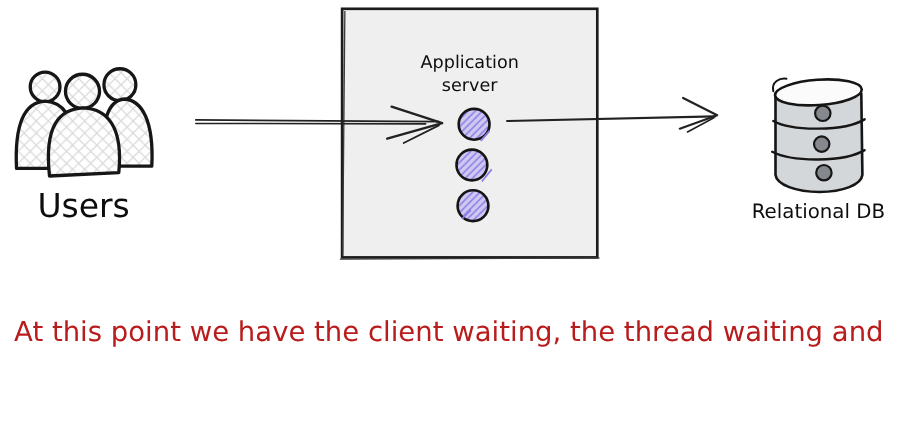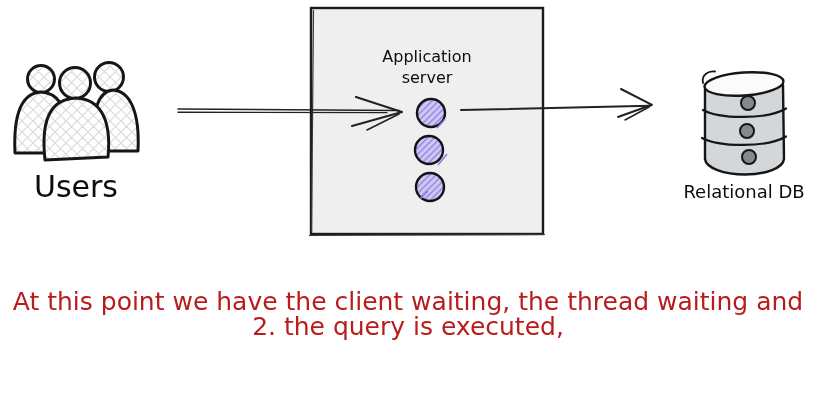--- a/index.html
+++ b/index.html
@@ -104,15 +104,14 @@
       <path d="M703,83 C701,74.5 709,70.5 715,71.5" fill="none" stroke="#161616" stroke-width="1.8" stroke-linecap="round"></path>
       <circle cx="748" cy="103" r="7" fill="#85898e" stroke="#161616" stroke-width="2"></circle>
       <circle cx="747" cy="131" r="7" fill="#85898e" stroke="#161616" stroke-width="2"></circle>
       <circle cx="749" cy="157" r="7" fill="#85898e" stroke="#161616" stroke-width="2"></circle>
     </g>
     <text x="744" y="198" font-size="18" text-anchor="middle">Relational DB</text>
   </svg>
 
   <div class="caption">
     <div>At this point we have the client waiting, the thread waiting and</div>
-    <div>2. the query is executed,</div>
   </div>
 </div>
 
 </body></html>

